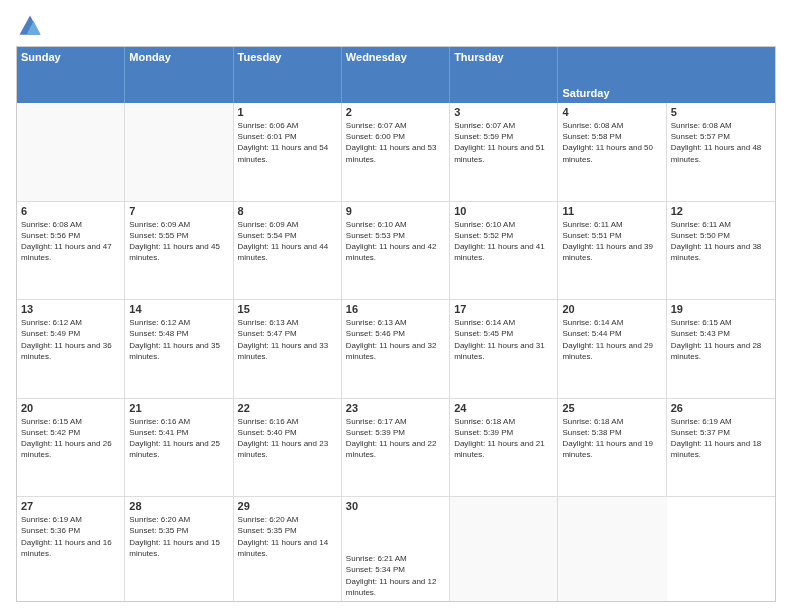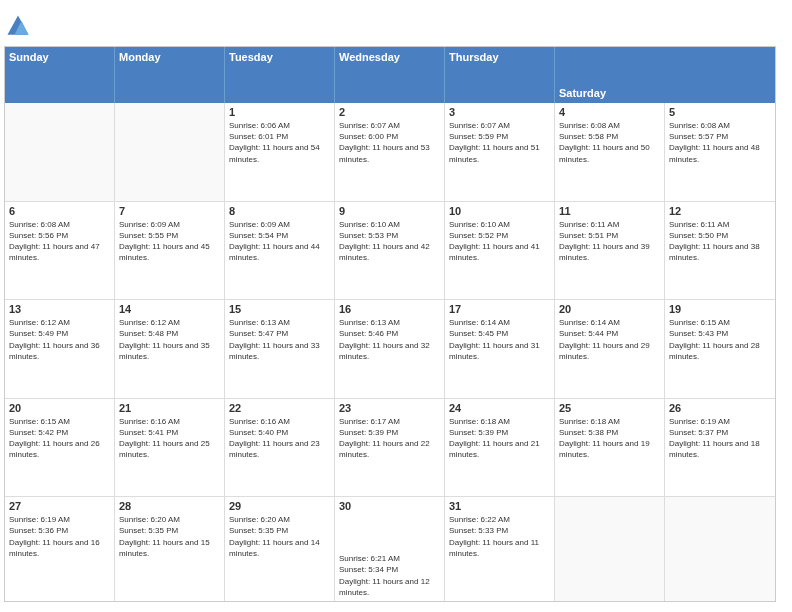--- a/index.html
+++ b/index.html
@@ -6,21 +6,21 @@
     body {
       width: 792px;
       height: 612px;
       font-family: Arial, sans-serif;
       background: #fff;
       overflow: hidden;
     }
     .page {
       width: 792px;
       height: 612px;
-      padding: 12px 16px 10px 4px;
+      padding: 12px 16px 10px 16px;
       display: flex;
       flex-direction: column;
     }
     .header {
       display: flex;
       align-items: flex-start;
       justify-content: space-between;
       margin-bottom: 6px;
     }
     .logo {
@@ -330,24 +330,18 @@
             <div class="cell-info" style="white-space: pre-line;">Sunrise: 6:20 AM
 Sunset: 5:35 PM
 Daylight: 11 hours and 14 minutes.</div>
           </div>
           <div class="cal-cell">
             <div class="day-num">30</div>
             <div class="cell-info" style="white-space: pre-line; margin-top: 41px;">Sunrise: 6:21 AM
 Sunset: 5:34 PM
 Daylight: 11 hours and 12 minutes.</div>
           </div>
-          <div class="cal-cell">
-            <div class="day-num">31</div>
-            <div class="cell-info" style="white-space: pre-line;">Sunrise: 6:22 AM
-Sunset: 5:33 PM
-Daylight: 11 hours and 11 minutes.</div>
-          </div>
           <div class="cal-cell empty"></div>
           <div class="cal-cell empty"></div>
         </div>
       </div>
   </div>
 </div>
 
 </body></html>

